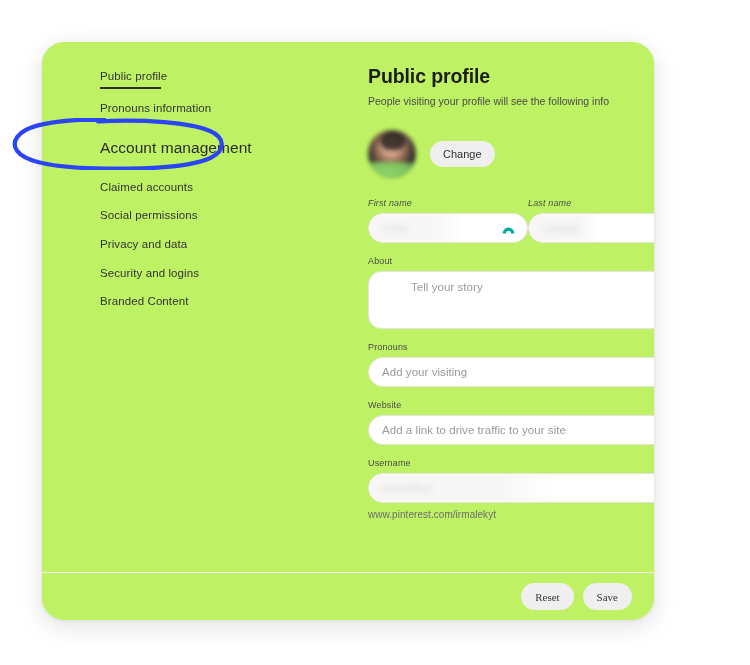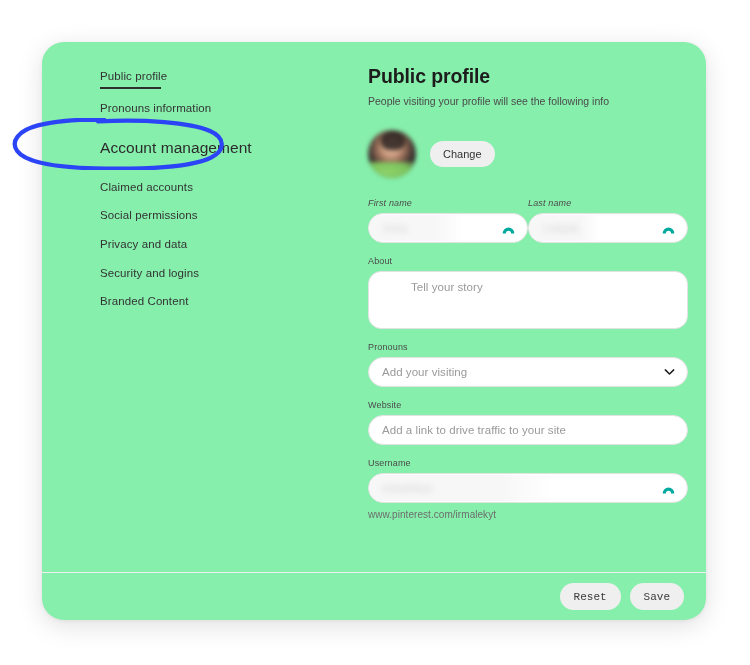--- a/index.html
+++ b/index.html
@@ -20,23 +20,23 @@
     width: 750px;
     height: 665px;
     background: #ffffff;
   }
 
   
   .card {
     position: absolute;
     left: 42px;
     top: 42px;
-    width: 664px;
+    width: 612px;
     height: 578px;
-    background: #86efac;
+    background: #bef264;
     border-radius: 22px;
     box-shadow: 0 6px 26px rgba(0,0,0,0.12), 0 1px 4px rgba(0,0,0,0.06);
     overflow: hidden;
   }
 
   .card-body {
     position: absolute;
     left: 0; top: 0; right: 0;
     height: 530px;
   }
@@ -290,21 +290,21 @@
     gap: 9px;
   }
   .pill-btn {
     background: #efefef;
     border: none;
     border-radius: 16px;
     height: 27px;
     padding: 0 14px;
     font-size: 11px;
     color: #3a3a3a;
-    font-family: Liberation Mono, monospace;
+    font-family: Liberation Serif, serif;
     cursor: pointer;
   }
 </style>
 </head>
 <body>
 
 <div class="page">
 
   <div class="card">
 

